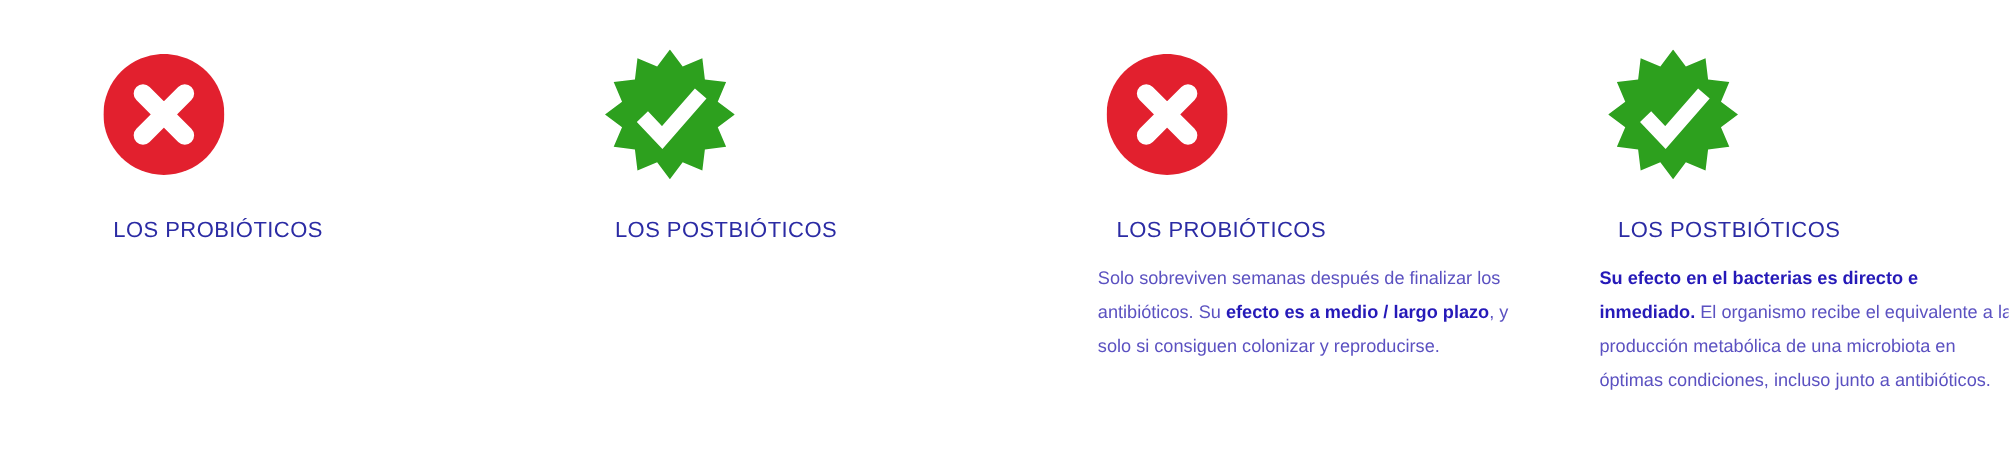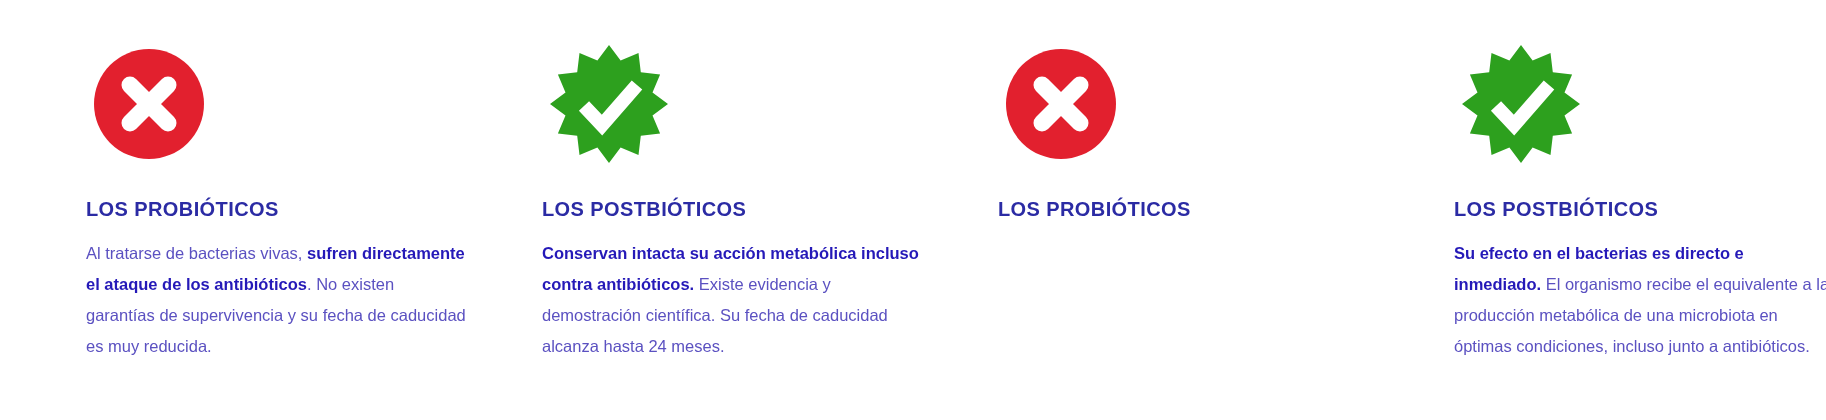--- a/index.html
+++ b/index.html
@@ -27,23 +27,23 @@
     height: 118px;
     display: flex;
     align-items: center;
     margin-bottom: 34px;
     padding-left: 8px;
   }
   .col-title {
     font-size: 20px;
     letter-spacing: 0.4px;
     color: #2b2ba4;
-    font-weight: 700;
+    font-weight: 400;
     line-height: 24px;
-    margin: 0;
+    margin: 17px;
   }
   .col-desc {
     margin: 17px 0 0 0;
     font-size: 16.5px;
     line-height: 31px;
     color: #5b51c1;
     max-width: 380px;
   }
   .seg-bold {
     font-weight: bold;
@@ -56,42 +56,41 @@
 <div class="comparison-row">
 
   <div class="comparison-col">
     <div class="icon-wrap">
       <svg width="110" height="110" viewBox="0 0 110 110" aria-hidden="true">
         <circle cx="55" cy="55" r="55" fill="#e2202e"></circle>
         <path d="M36 36 L74 74 M74 36 L36 74" stroke="#ffffff" stroke-width="17" stroke-linecap="round" fill="none"></path>
       </svg>
     </div>
     <h3 class="col-title">LOS PROBIÓTICOS</h3>
-    <p class="col-desc"><span class="seg">Al tratarse de bacterias vivas, </span><span class="seg seg-bold">sufren directamente el ataque de los antibióticos</span><span class="seg">. No existen garantías de supervivencia y su fecha de caducidad es muy reducida.</span></p>
   </div>
 
   <div class="comparison-col">
     <div class="icon-wrap">
       <svg width="118" height="118" viewBox="0 0 118 118" aria-hidden="true">
         <polygon fill="#2da01e" points="59,0 70.6,15.5 88.5,7.9 90.8,27.2 110.1,29.5 102.5,47.4 118,59 102.5,70.6 110.1,88.5 90.8,90.8 88.5,110.1 70.6,102.5 59,118 47.4,102.5 29.5,110.1 27.2,90.8 7.9,88.5 15.5,70.6 0,59 15.5,47.4 7.9,29.5 27.2,27.2 29.5,7.9 47.4,15.5"></polygon>
         <path d="M34 61 L52 80 L87 40" stroke="#ffffff" stroke-width="14" fill="none" stroke-linecap="butt" stroke-linejoin="miter"></path>
       </svg>
     </div>
     <h3 class="col-title">LOS POSTBIÓTICOS</h3>
-    <p class="col-desc"><span class="seg seg-bold">Conservan intacta su acción metabólica incluso contra antibióticos.</span><span class="seg"> Existe evidencia y demostración científica. Su fecha de caducidad alcanza hasta 24 meses.</span></p>
   </div>
 
   <div class="comparison-col">
     <div class="icon-wrap">
       <svg width="110" height="110" viewBox="0 0 110 110" aria-hidden="true">
         <circle cx="55" cy="55" r="55" fill="#e2202e"></circle>
         <path d="M36 36 L74 74 M74 36 L36 74" stroke="#ffffff" stroke-width="17" stroke-linecap="round" fill="none"></path>
       </svg>
     </div>
     <h3 class="col-title">LOS PROBIÓTICOS</h3>
+    <p class="col-desc"><span class="seg">Solo sobreviven semanas después de finalizar los antibióticos. Su </span><span class="seg seg-bold">efecto es a medio / largo plazo</span><span class="seg">, y solo si consiguen colonizar y reproducirse.</span></p>
   </div>
 
   <div class="comparison-col">
     <div class="icon-wrap">
       <svg width="118" height="118" viewBox="0 0 118 118" aria-hidden="true">
         <polygon fill="#2da01e" points="59,0 70.6,15.5 88.5,7.9 90.8,27.2 110.1,29.5 102.5,47.4 118,59 102.5,70.6 110.1,88.5 90.8,90.8 88.5,110.1 70.6,102.5 59,118 47.4,102.5 29.5,110.1 27.2,90.8 7.9,88.5 15.5,70.6 0,59 15.5,47.4 7.9,29.5 27.2,27.2 29.5,7.9 47.4,15.5"></polygon>
         <path d="M34 61 L52 80 L87 40" stroke="#ffffff" stroke-width="14" fill="none" stroke-linecap="butt" stroke-linejoin="miter"></path>
       </svg>
     </div>
     <h3 class="col-title">LOS POSTBIÓTICOS</h3>

